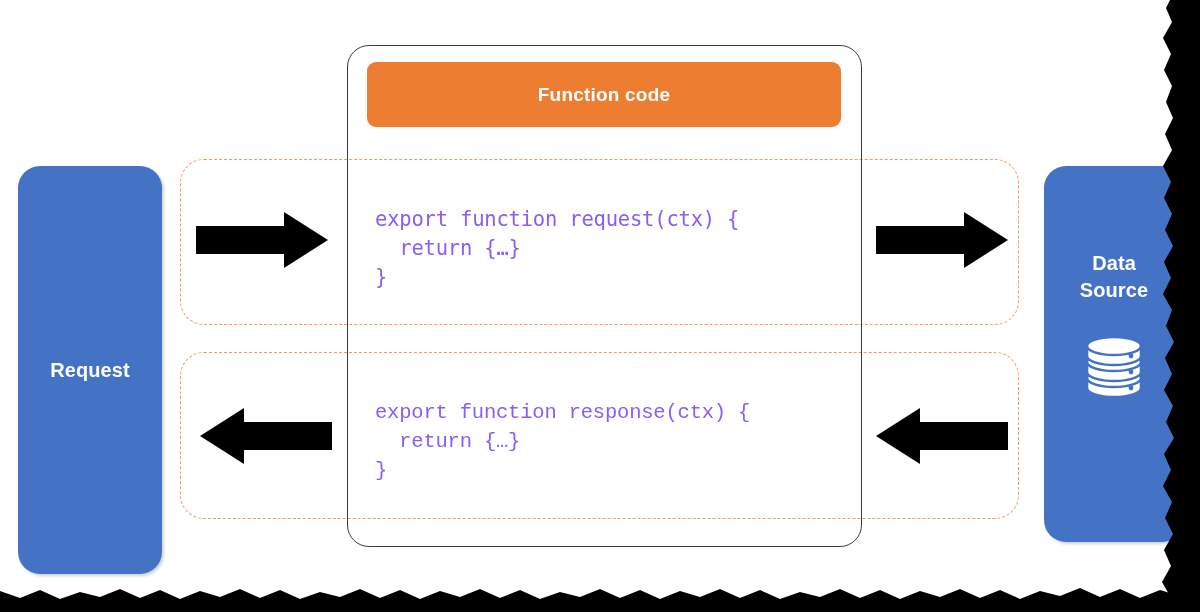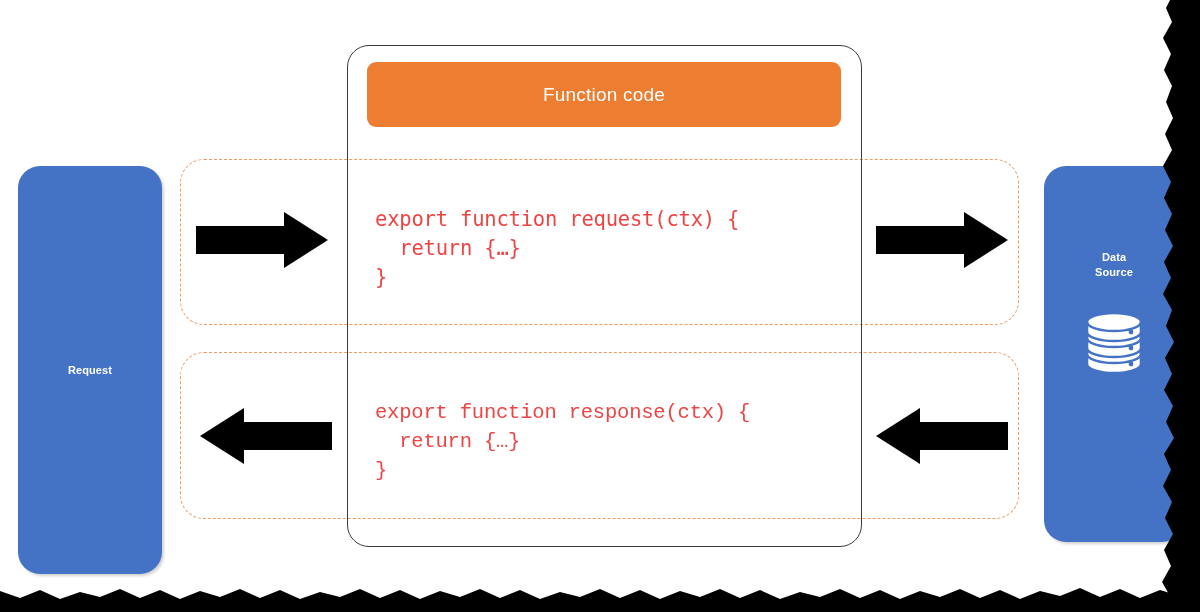--- a/index.html
+++ b/index.html
@@ -41,21 +41,21 @@
   #datasource-box {
     left: 1044px;
     top: 166px;
     width: 140px;
     height: 376px;
     justify-content: flex-start;
     padding-top: 84px;
     box-sizing: border-box;
   }
   .blue-label {
-    font-size: 11px;
+    font-size: 20px;
     font-weight: 600;
     line-height: 1.35;
     letter-spacing: .1px;
     text-align: center;
   }
 
   
   #database-icon {
     margin-top: 26px;
     width: 62px;
@@ -81,21 +81,21 @@
     top: 62px;
     width: 474px;
     height: 65px;
     background: #ED7D31;
     border-radius: 9px;
     color: #ffffff;
     display: flex;
     align-items: center;
     justify-content: center;
     font-size: 19px;
-    font-weight: 400;
+    font-weight: 700;
     letter-spacing: .2px;
     z-index: 5;
   }
 
   
   .dashed-row {
     position: absolute;
     left: 180px;
     width: 839px;
     border: 1.8px dashed #ED9B5E;
@@ -106,21 +106,21 @@
   #request-row  { top: 159px; height: 166px; }
   #response-row { top: 352px; height: 167px; }
 
   
   .code-block {
     position: absolute;
     z-index: 4;
     font-family: "DejaVu Sans Mono", "Liberation Mono", monospace;
     font-size: 20.5px;
     line-height: 1.42;
-    color: #ef4444;
+    color: #8b5cf6;
     white-space: pre;
     letter-spacing: -0.2px;
   }
   #request-code  { left: 375px; top: 205px; }
   #response-code { left: 375px; top: 398px; font-family: Liberation Mono, monospace; }
 
   
   .arrow { position: absolute; z-index: 4; }
   #arrow-request-in   { left: 196px;  top: 212px; width: 132px; height: 56px; }
   #arrow-request-out  { left: 876px;  top: 212px; width: 132px; height: 56px; }

